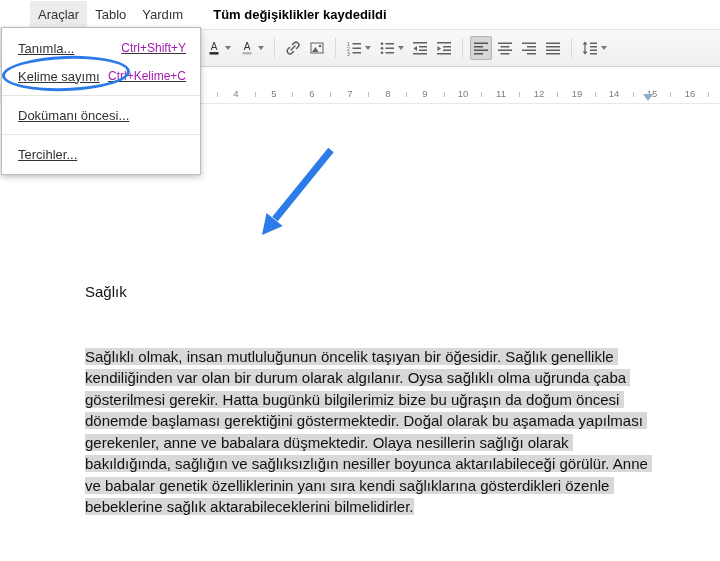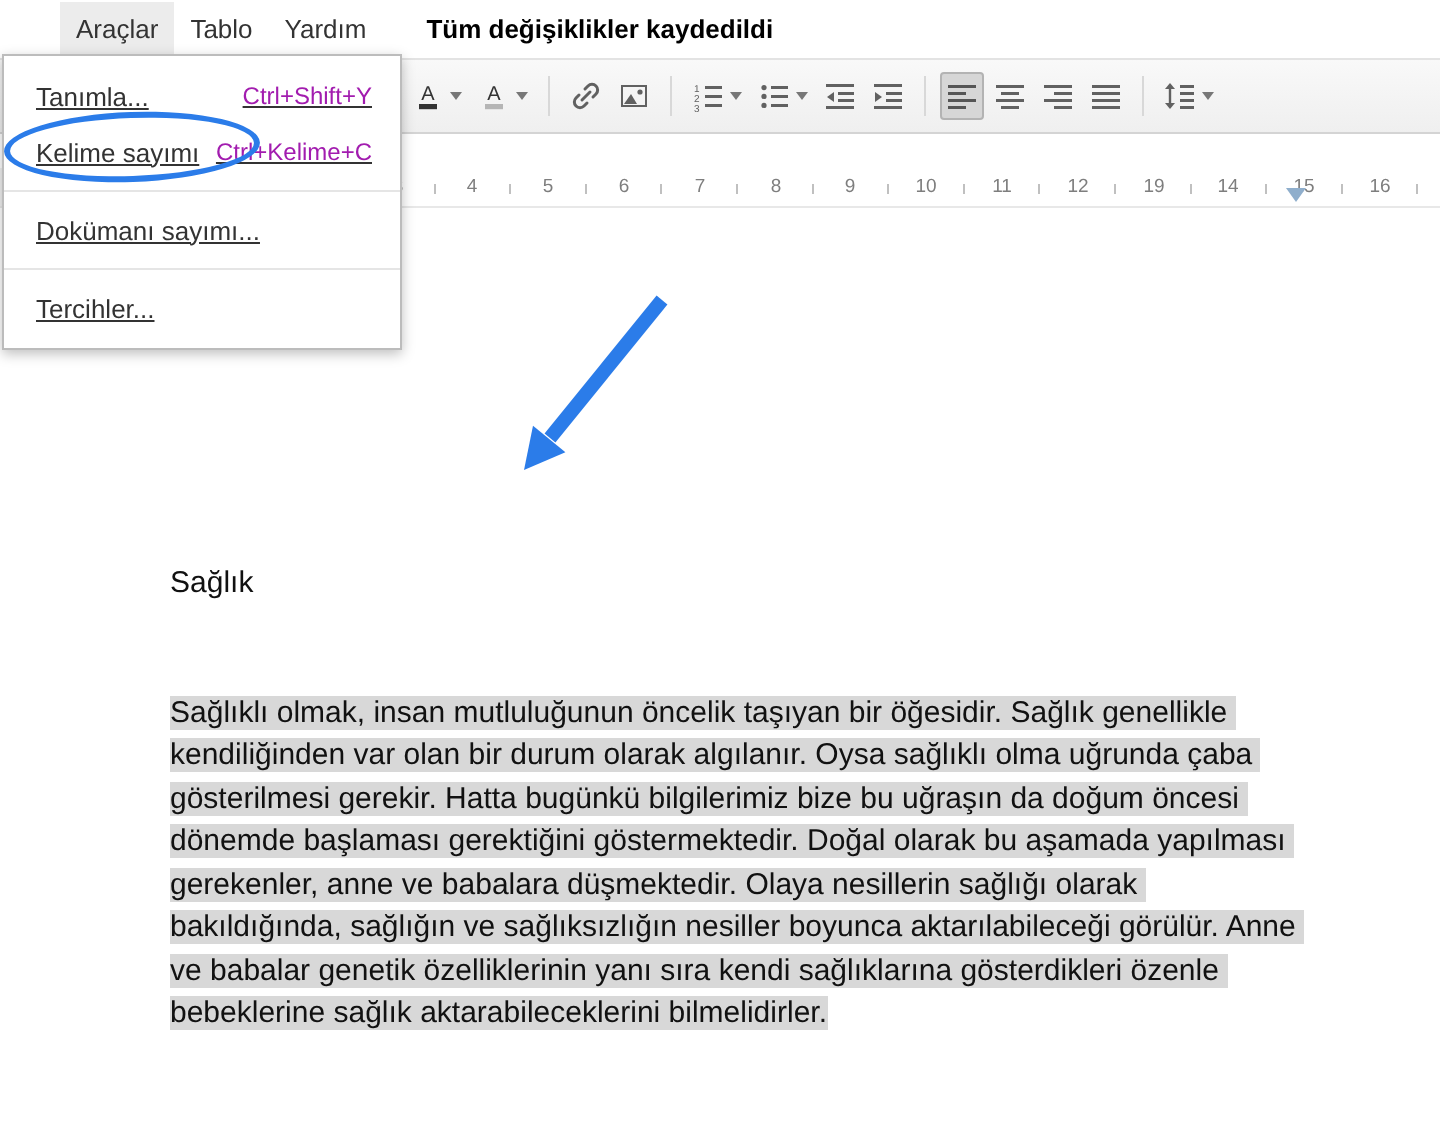--- a/index.html
+++ b/index.html
@@ -252,21 +252,21 @@
     <div class="mi">
       <span>Tanımla...</span>
       <span class="shortcut">Ctrl+Shift+Y</span>
     </div>
     <div class="mi">
       <span>Kelime sayımı</span>
       <span class="shortcut">Ctrl+Kelime+C</span>
     </div>
     <hr>
     <div class="mi">
-      <span>Dokümanı sayımı...</span>
+      <span>Dokümanı öncesi...</span>
       <span class="shortcut"></span>
     </div>
     <hr>
     <div class="mi">
       <span>Tercihler...</span>
       <span class="shortcut"></span>
     </div>
   </div>
 
   <div class="circle-annot"></div>

